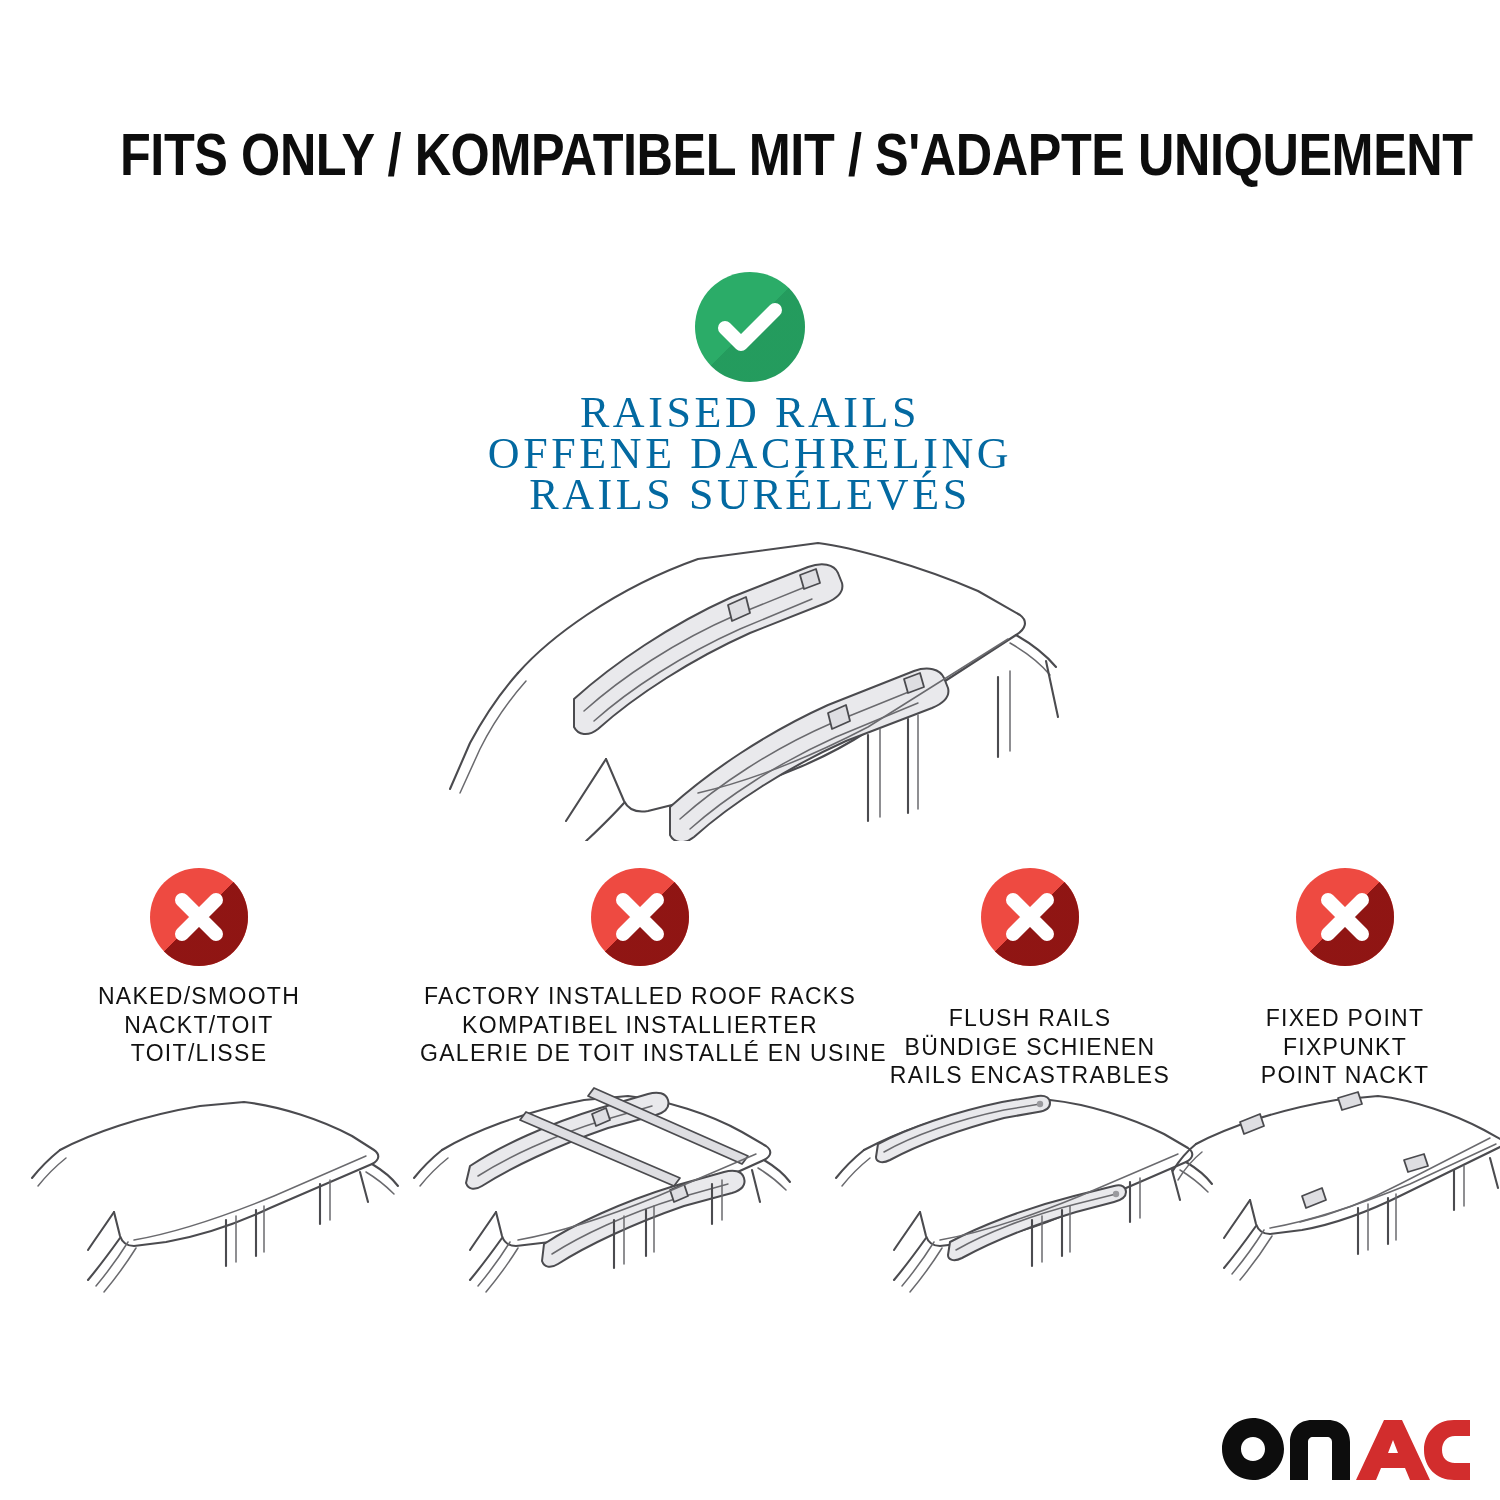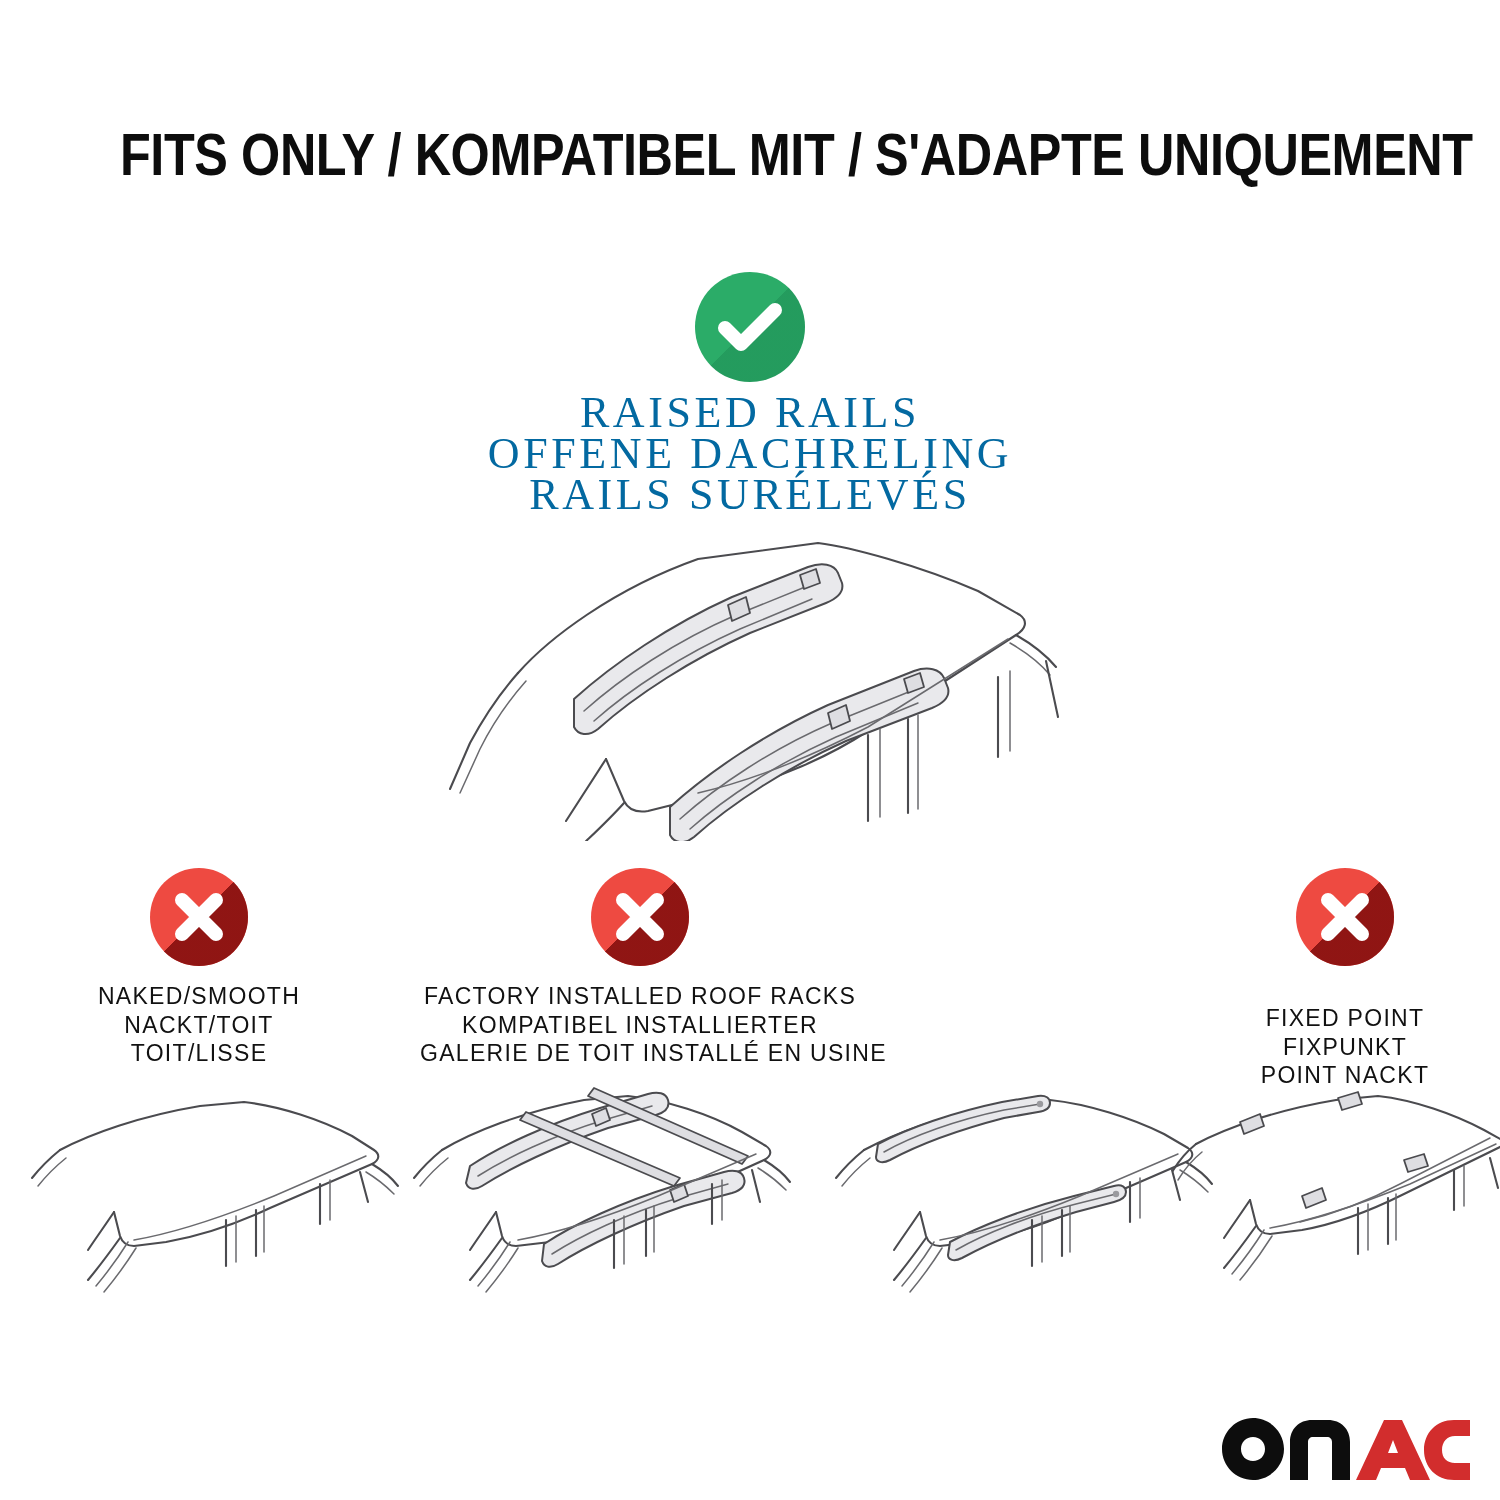--- a/index.html
+++ b/index.html
@@ -206,20 +206,37 @@
         </div>
       </div>
     </div>
     <div class="labels">
       <div class="ln">FACTORY INSTALLED ROOF RACKS</div>
       <div class="ln">KOMPATIBEL INSTALLIERTER</div>
       <div class="ln">GALERIE DE TOIT INSTALLÉ EN USINE</div>
     </div>
   </div>
 
+  <div class="col col-2">
+    <div class="badge-wrap">
+      <div class="badge cross">
+        <div class="shadow"></div>
+        <div class="glyph">
+          <svg viewBox="0 0 98 98" xmlns="http://www.w3.org/2000/svg">
+            <path d="M32 32 L66 66 M66 32 L32 66" fill="none" stroke="#ffffff" stroke-width="14" stroke-linecap="round"></path>
+          </svg>
+        </div>
+      </div>
+    </div>
+    <div class="labels" style="margin-top:38px;">
+      <div class="ln">FLUSH RAILS</div>
+      <div class="ln">BÜNDIGE SCHIENEN</div>
+      <div class="ln">RAILS ENCASTRABLES</div>
+    </div>
+  </div>
 
   <div class="col col-3">
     <div class="badge-wrap">
       <div class="badge cross">
         <div class="shadow"></div>
         <div class="glyph">
           <svg viewBox="0 0 98 98" xmlns="http://www.w3.org/2000/svg">
             <path d="M32 32 L66 66 M66 32 L32 66" fill="none" stroke="#ffffff" stroke-width="14" stroke-linecap="round"></path>
           </svg>
         </div>

